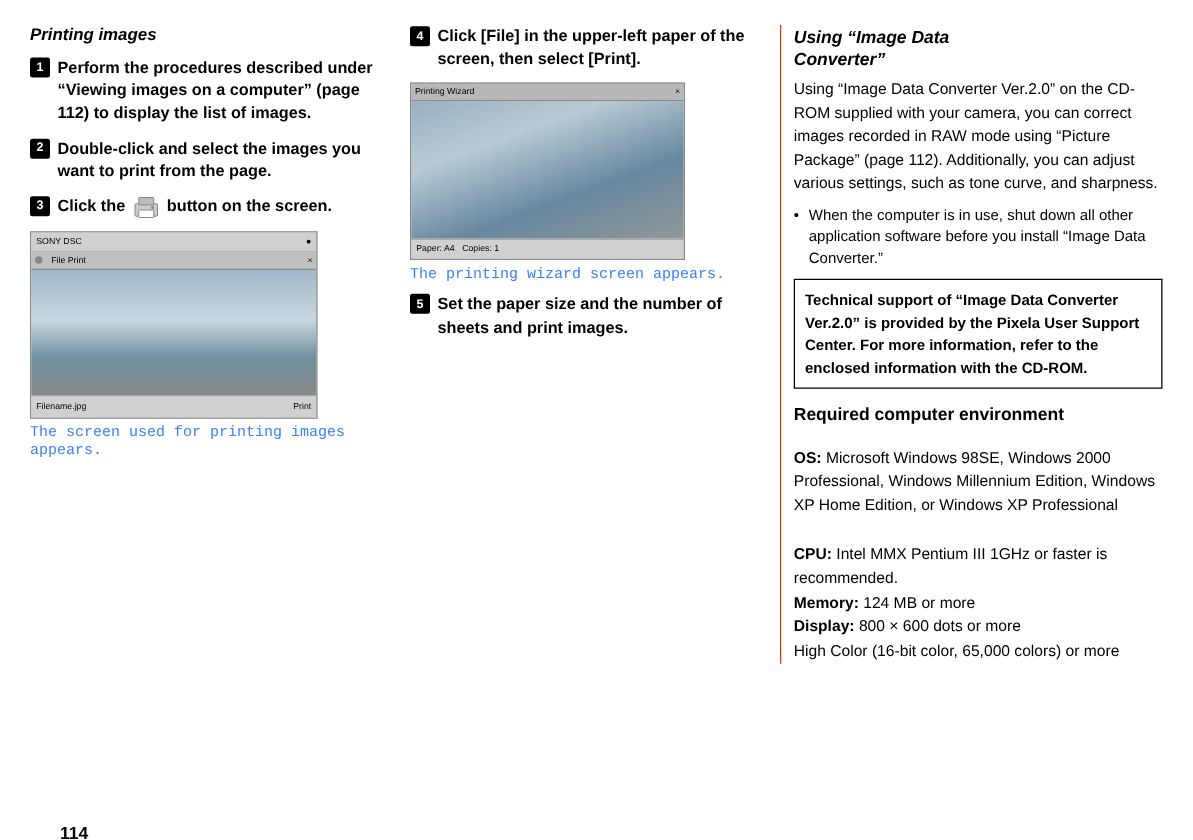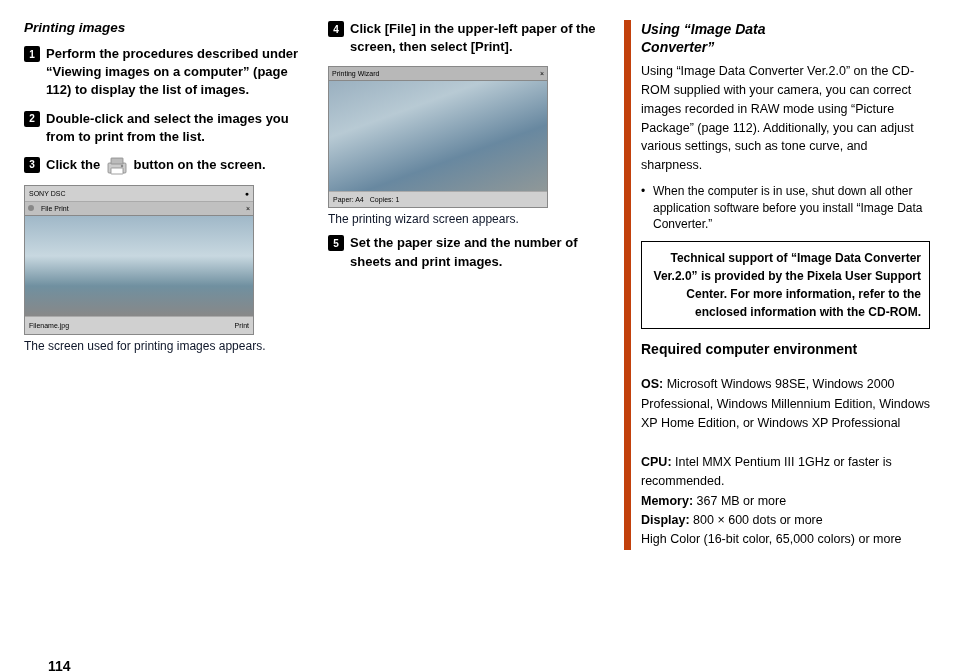--- a/index.html
+++ b/index.html
@@ -25,21 +25,21 @@
     }
     .col-middle {
       width: 300px;
       flex-shrink: 0;
       padding-right: 18px;
       padding-left: 4px;
     }
     .col-right {
       flex: 1;
       padding-left: 10px;
-      border-left: 7px solid #c2410c;
+      border-left: 1px solid #c2410c;
     }
     .section-title {
       font-style: italic;
       font-weight: bold;
       font-size: 13.5px;
       margin-bottom: 10px;
     }
     .step {
       display: flex;
       align-items: flex-start;
@@ -104,23 +104,24 @@
       height: 16px;
       border-bottom: 1px solid #aaa;
       display: flex;
       align-items: center;
       padding: 0 4px;
       gap: 6px;
       font-size: 8px;
     }
     .caption {
       font-size: 12px;
-      color: #0f172a;
+      color: #3b82f6;
       margin-top: 3px;
       margin-bottom: 8px;
+      font-family: Liberation Mono, monospace;
     }
     
     .screenshot-mid {
       border: 1px solid #888;
       background: #d8d8d8;
       margin: 8px 0 4px 0;
       overflow: hidden;
     }
     .screenshot-mid .titlebar {
       background: #b0b0b0;
@@ -157,21 +158,20 @@
       position: absolute;
       left: 0;
     }
     .highlight-box {
       border: 1px solid #000;
       padding: 7px 8px;
       font-size: 12px;
       line-height: 1.5;
       font-weight: bold;
       margin-bottom: 12px;
-      text-align: right;
     }
     .req-title {
       font-size: 14px;
       font-weight: bold;
       margin-bottom: 18px;
     }
     .req-body {
       font-size: 12.5px;
       line-height: 1.55;
     }
@@ -214,21 +214,21 @@
     <div class="col-left">
       <div class="section-title">Printing images</div>
 
       <div class="step">
         <span class="step-num">1</span>
         <span class="step-text">Perform the procedures described under “Viewing images on a computer” (page 112) to display the list of images.</span>
       </div>
 
       <div class="step">
         <span class="step-num">2</span>
-        <span class="step-text">Double-click and select the images you from to print from the list.</span>
+        <span class="step-text">Double-click and select the images you want to print from the page.</span>
       </div>
 
       <div class="step">
         <span class="step-num">3</span>
         <span class="step-text">
           <span>Click the</span>
           
           <svg class="printer-icon" viewBox="0 0 20 18" xmlns="http://www.w3.org/2000/svg">
             <rect x="1" y="6" width="18" height="10" rx="1" fill="#ccc" stroke="#888" stroke-width="0.8"></rect>
             <rect x="4" y="1" width="12" height="6" rx="0.5" fill="#bbb" stroke="#888" stroke-width="0.8"></rect>
@@ -290,21 +290,21 @@
         <span>Converter”</span>
       </div>
       <div class="right-body">Using “Image Data Converter Ver.2.0” on the CD-ROM supplied with your camera, you can correct images recorded in RAW mode using “Picture Package” (page 112). Additionally, you can adjust various settings, such as tone curve, and sharpness.</div>
       <div class="bullet-item">When the computer is in use, shut down all other application software before you install “Image Data Converter.”</div>
       <div class="highlight-box">Technical support of “Image Data Converter Ver.2.0”  is provided by the Pixela User Support Center. For more information, refer to the enclosed information with the CD-ROM.</div>
       <div class="req-title">Required computer environment</div>
       <div class="req-body">
         <strong>OS:</strong><span> Microsoft Windows 98SE, Windows 2000 Professional, Windows Millennium Edition, Windows XP Home Edition, or Windows XP Professional</span><br>
         <br>
         <strong>CPU:</strong><span> Intel MMX Pentium III 1GHz or faster is recommended.</span><br>
-        <strong>Memory:</strong><span> 367 MB or more</span><br>
+        <strong>Memory:</strong><span> 124 MB or more</span><br>
         <strong>Display:</strong><span> 800 × 600 dots or more</span><br>
         <span>High Color (16-bit color, 65,000 colors) or more</span>
       </div>
     </div>
 
   </div>
 
   <div class="page-number">114</div>
 </div>
 

